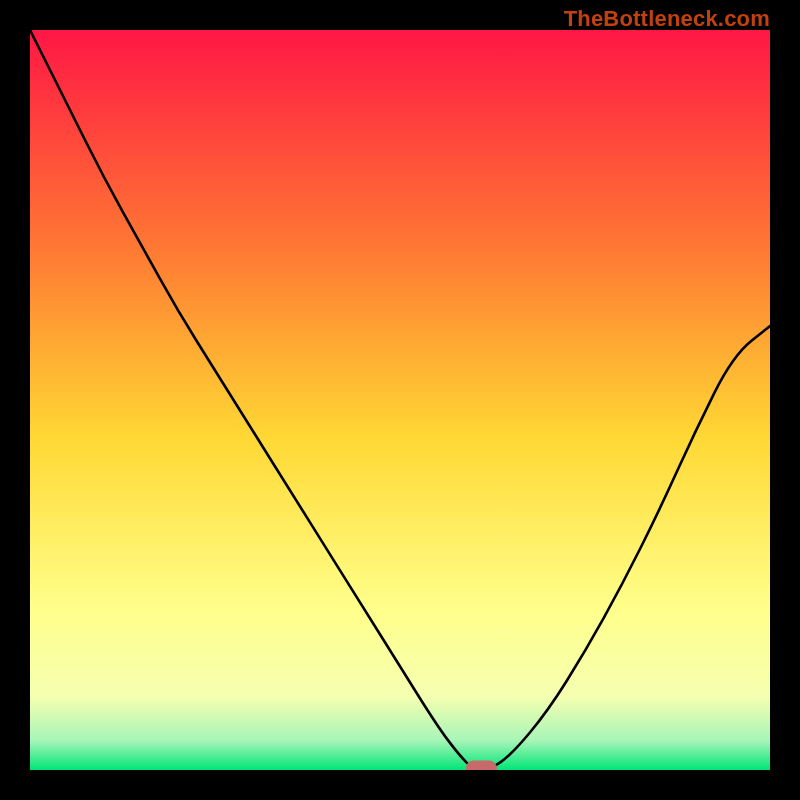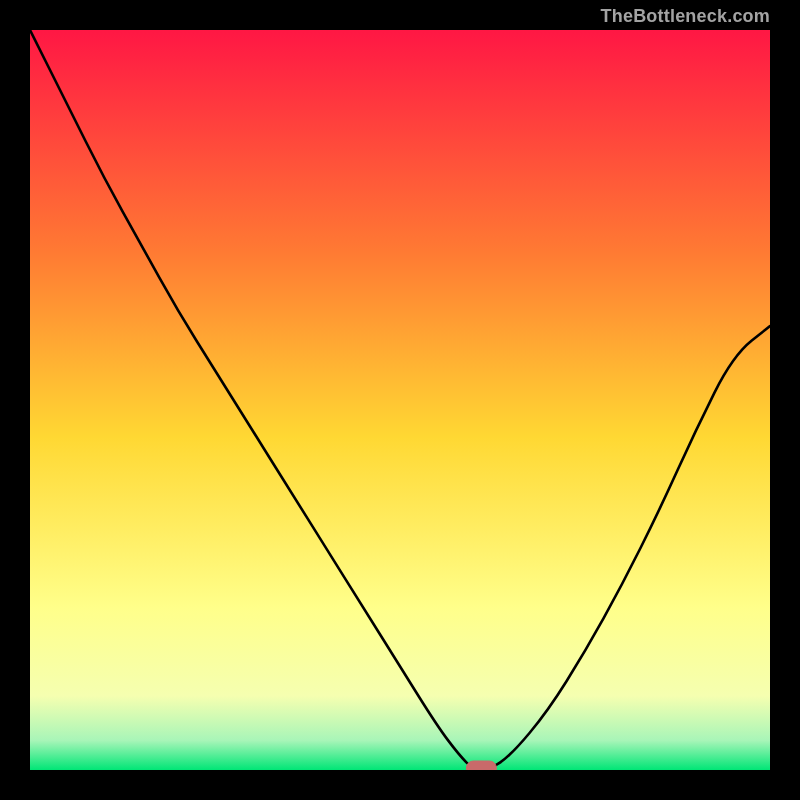--- a/index.html
+++ b/index.html
@@ -16,23 +16,23 @@
     top: 30px;
     width: 740px;
     height: 740px;
     overflow: hidden;
   }
   .attribution {
     position: absolute;
     top: 6px;
     right: 30px;
     font-family: Arial, Helvetica, sans-serif;
-    font-size: 18px;
+    font-size: 22px;
     font-weight: bold;
-    color: #a3a3a3;
+    color: #c2410c;
     letter-spacing: 0.2px;
   }
   svg { display: block; }
 </style>
 </head>
 <body>
 
 <div class="frame">
 
   <div class="attribution">TheBottleneck.com</div>

